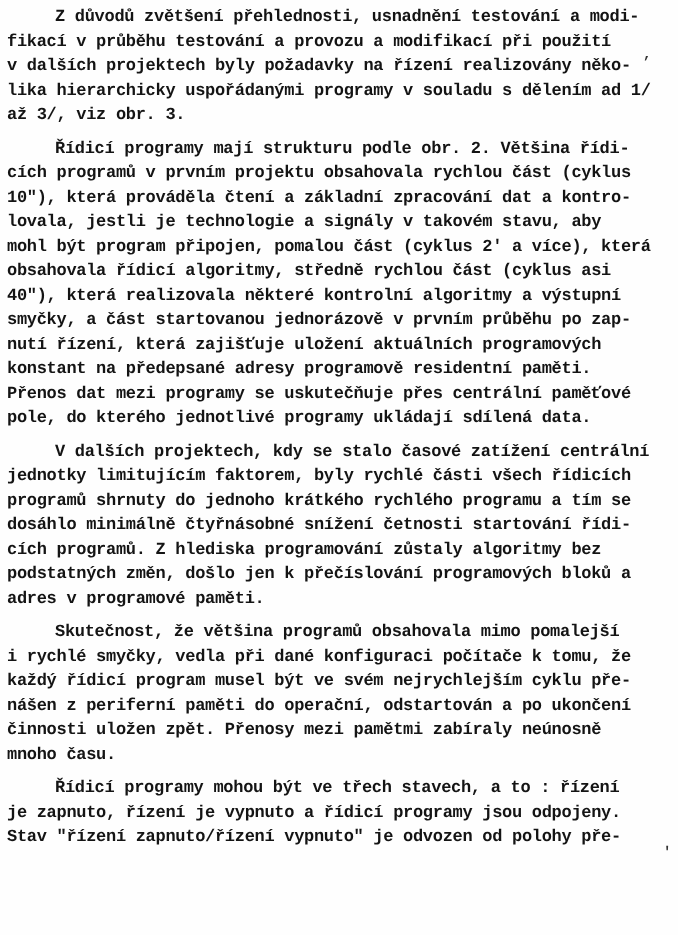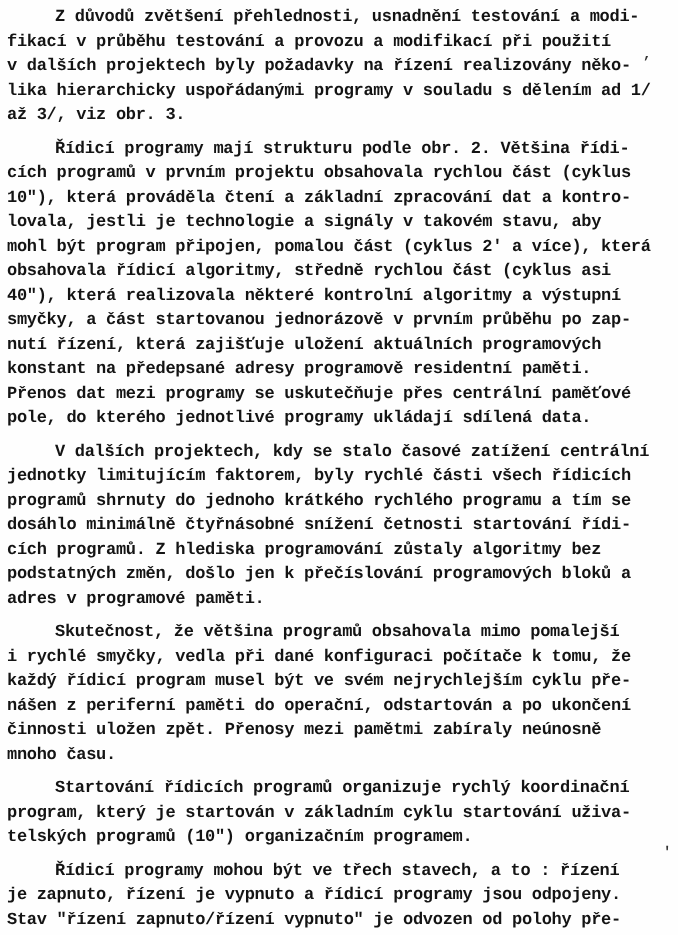--- a/index.html
+++ b/index.html
@@ -66,22 +66,19 @@
 dosáhlo minimálně čtyřnásobné snížení četnosti startování řídi-
 cích programů. Z hlediska programování zůstaly algoritmy bez
 podstatných změn, došlo jen k přečíslování programových bloků a
 adres v programové paměti.</p>
   <p class="para">Skutečnost, že většina programů obsahovala mimo pomalejší
 i rychlé smyčky, vedla při dané konfiguraci počítače k tomu, že
 každý řídicí program musel být ve svém nejrychlejším cyklu pře-
 nášen z periferní paměti do operační, odstartován a po ukončení
 činnosti uložen zpět. Přenosy mezi pamětmi zabíraly neúnosně
 mnoho času.</p>
-  <p class="para">Startování řídicích programů organizuje rychlý koordinační
-program, který je startován v základním cyklu startování uživa-
-telských programů (10") organizačním programem.</p>
   <p class="para">Řídicí programy mohou být ve třech stavech, a to : řízení
 je zapnuto, řízení je vypnuto a řídicí programy jsou odpojeny.
 Stav "řízení zapnuto/řízení vypnuto" je odvozen od polohy pře-</p>
 
   <span class="artifact a1">,</span>
   <span class="artifact a2">'</span>
 </div>
 
 </body></html>

